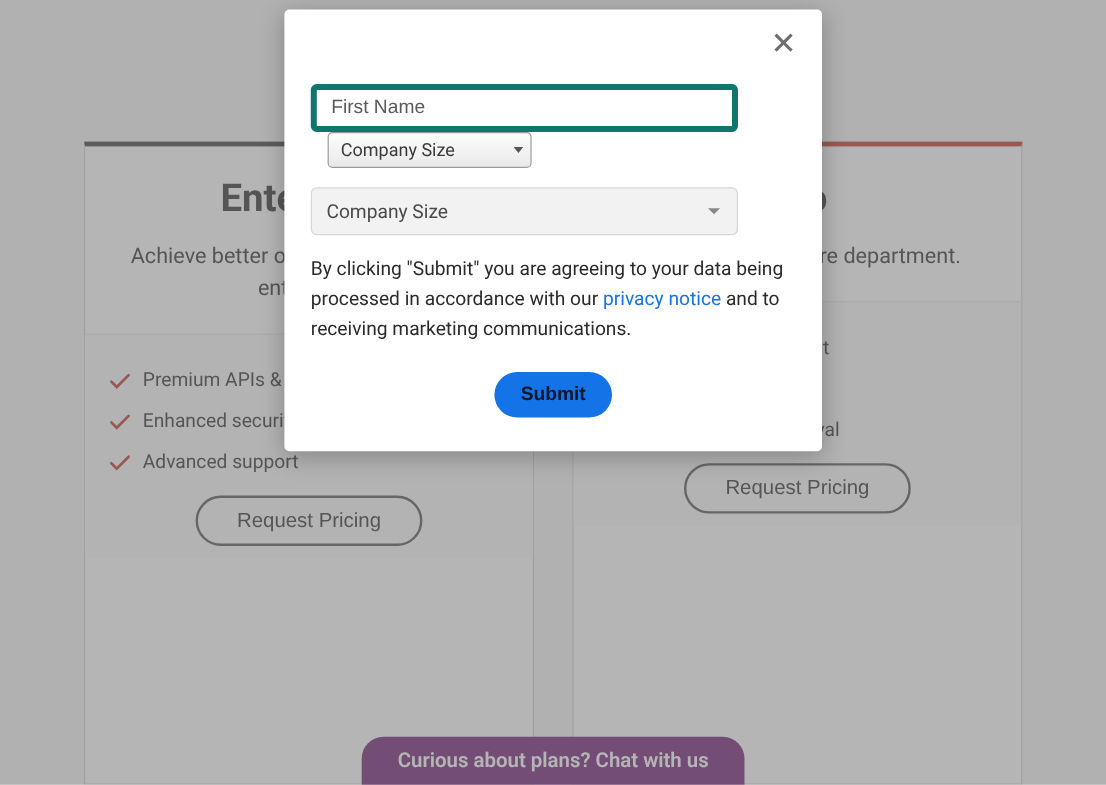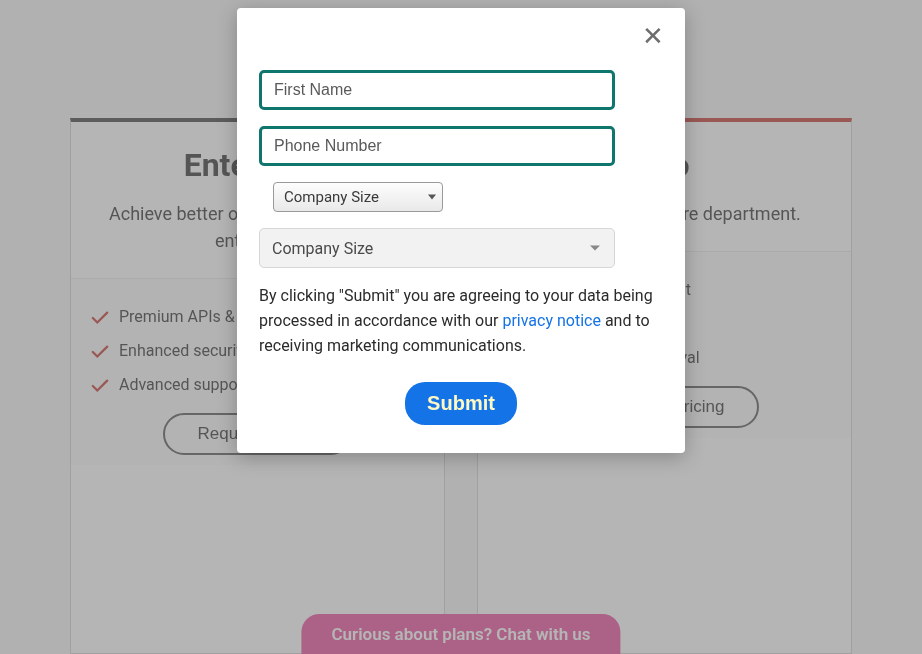--- a/index.html
+++ b/index.html
@@ -84,21 +84,21 @@
       color: #2b2b2b;
       text-align: center;
       line-height: 1.3;
       cursor: pointer;
     }
     .bottom-banner {
       position: absolute;
       bottom: 0;
       left: 50%;
       transform: translateX(-50%);
-      background: #ec4899;
+      background: #701a75;
       color: #fff;
       padding: 10px 30px;
       border-radius: 18px 18px 0 0;
       font-size: 17px;
       font-weight: 600;
       white-space: nowrap;
     }
     
     
     .overlay {
@@ -138,25 +138,24 @@
       align-items: center;
       justify-content: center;
     }
     .form-fields {
       margin-top: 46px;
     }
     .text-input {
       width: 356px;
       height: 40px;
       padding: 0 12px;
-      border: 3px solid #0f766e;
+      border: 5px solid #0f766e;
       border-radius: 5px;
       font-size: 16px;
       color: #333;
-      margin-bottom: 16px;
       display: block;
     }
     .text-input::placeholder {
       color: #5a5a5a;
     }
     .select-small-wrap {
       display: inline-block;
       position: relative;
       width: 170px;
       height: 30px;
@@ -222,25 +221,25 @@
     }
     .privacy-link {
       color: #1473e6;
       text-decoration: none;
       text-align: center;
     }
     .submit-btn {
       display: block;
       margin: 0 auto;
       background: #1473e6;
-      color: #fef9c3;
+      color: #0f172a;
       border: none;
       border-radius: 20px;
       padding: 10px 22px;
-      font-size: 20px;
+      font-size: 16px;
       font-weight: 600;
       cursor: pointer;
     }
   </style>
 </head>
 <body>
 
 <div class="bg-container">
   <div class="pricing-card enterprise">
     <div class="card-header">
@@ -303,21 +302,20 @@
 
 <div class="overlay"></div>
 
 <div class="modal">
   <button class="close-btn">
     <span>✕</span>
   </button>
 
   <div class="form-fields">
     <input type="text" class="text-input" placeholder="First Name" style="">
-    <input type="text" class="text-input" placeholder="Phone Number" style="">
     
     <div class="select-small-wrap">
       <span class="label">Company Size</span>
       <span class="caret"></span>
     </div>
     
     <div class="select-large-wrap">
       <span class="label">Company Size</span>
       <span class="caret"></span>
     </div>

